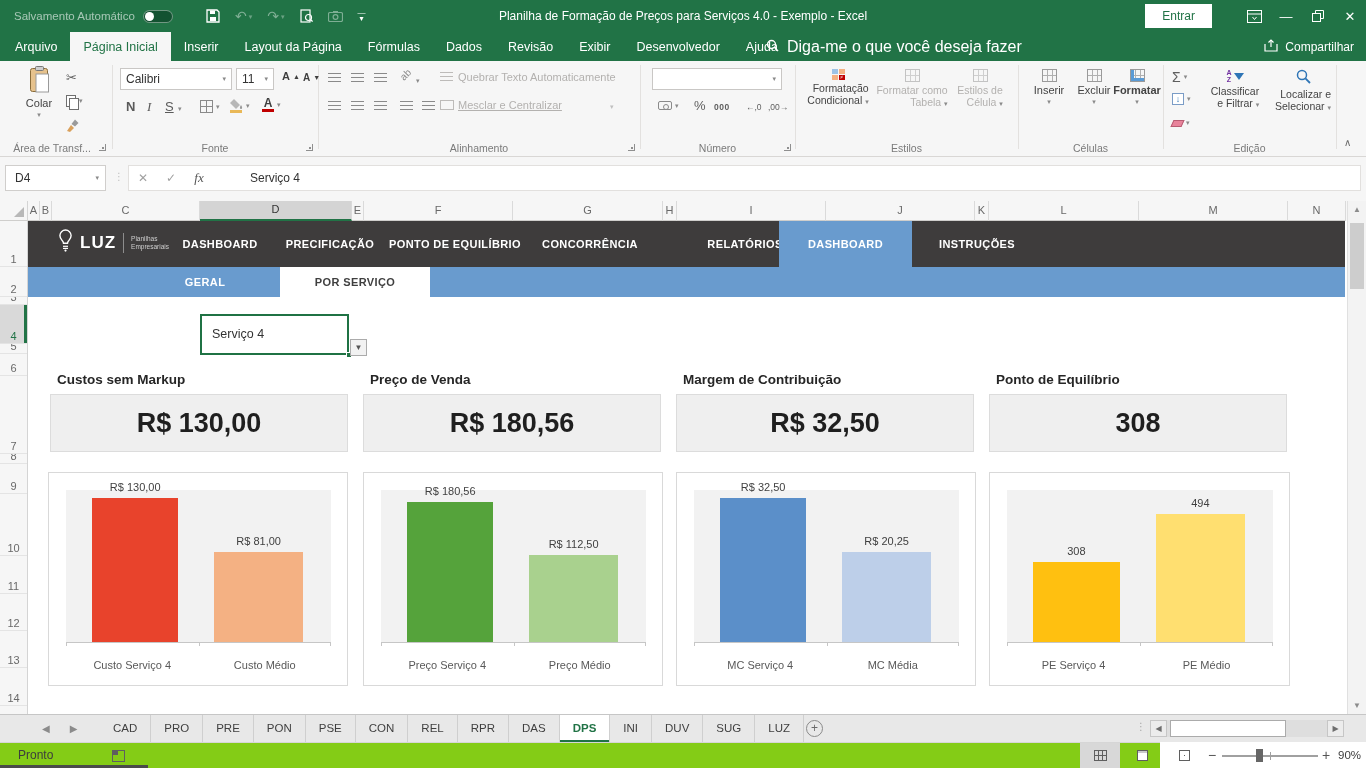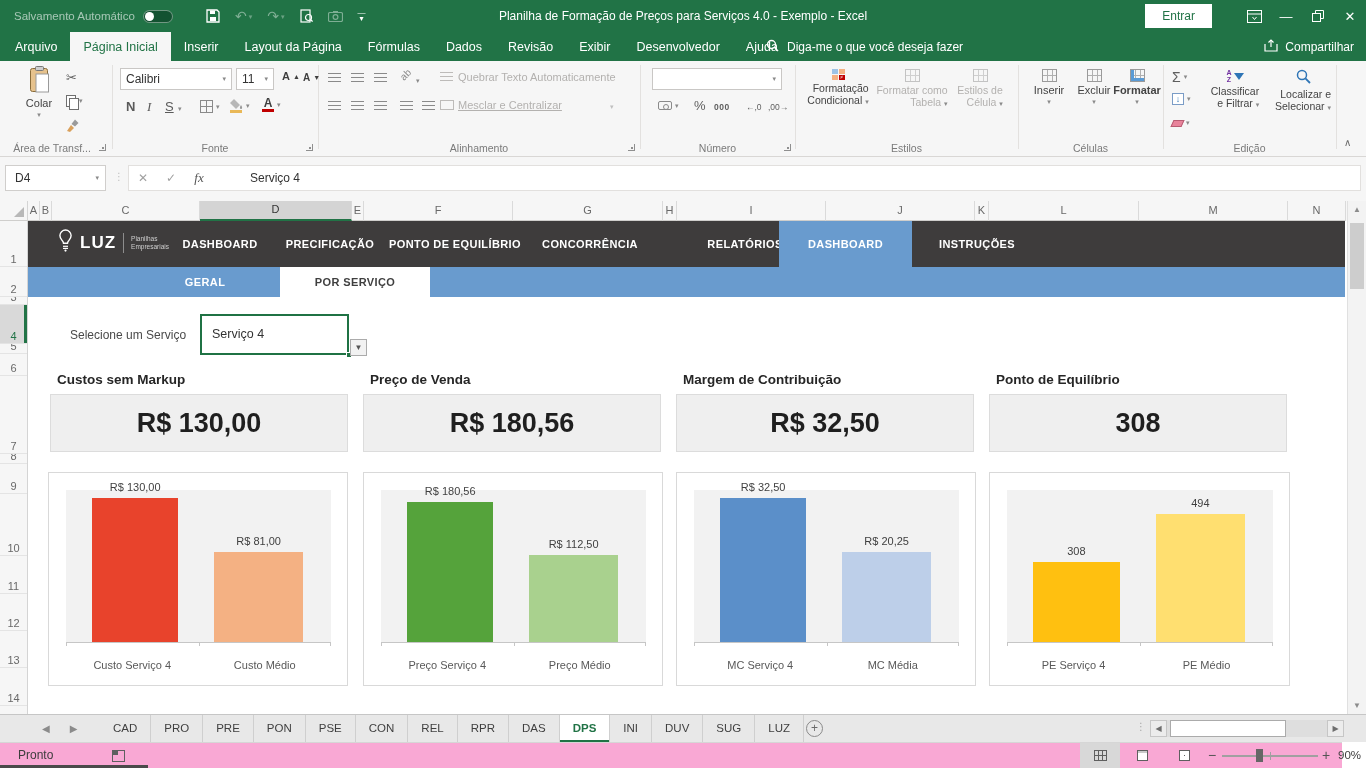--- a/index.html
+++ b/index.html
@@ -19,21 +19,21 @@
   .tb-title{position:absolute;left:50%;top:0;transform:translateX(-50%);height:32px;display:flex;align-items:center;font-size:12px;white-space:nowrap;}
   .tb-right{position:absolute;right:0;top:0;height:32px;display:flex;align-items:center;}
   .entrar{background:#fff;color:#217346;border:0;font-size:12px;padding:5px 17px;margin-right:26px;cursor:pointer;font-family:inherit;}
   .winbtn{width:32px;height:32px;display:flex;align-items:center;justify-content:center;color:#fff;font-size:13px;}
 
   
   #menubar{position:absolute;left:0;top:32px;width:1366px;height:29px;background:#217346;color:#fff;font-size:12.5px;}
   #menu-tabs{display:flex;height:29px;padding-left:2px;}
   .mtab{padding:0 13px;display:flex;align-items:center;white-space:nowrap;cursor:pointer;}
   .mtab.active{background:#f6f6f6;color:#217346;}
-  .tellme{position:absolute;left:766px;top:0;height:29px;display:flex;align-items:center;gap:8px;font-size:12px;}
+  .tellme{position:absolute;left:766px;top:0;height:29px;display:flex;align-items:center;gap:8px;font-size:16px;}
   .share{position:absolute;right:12px;top:0;height:29px;display:flex;align-items:center;gap:7px;font-size:12px;}
 
   
   #ribbon{position:absolute;left:0;top:61px;width:1366px;height:96px;background:#f6f6f6;border-bottom:1px solid #d9d7d5;font-size:11px;color:#444;}
   .gsep{position:absolute;top:4px;height:84px;width:1px;background:#e3e1df;}
   .glabel{position:absolute;bottom:2px;font-size:10.5px;color:#7a7a7a;text-align:center;white-space:nowrap;overflow:hidden;}
   .launcher{position:absolute;bottom:5px;width:7px;height:7px;border-right:1px solid #8f8f8f;border-bottom:1px solid #8f8f8f;}
   .launcher::after{content:"";position:absolute;right:1px;bottom:1px;width:2px;height:2px;background:#8f8f8f;}
   .rabs{position:absolute;display:flex;align-items:center;gap:3px;white-space:nowrap;}
   .colb{flex-direction:column;gap:2px;text-align:center;}
@@ -119,21 +119,21 @@
   #stabs{position:absolute;left:100px;top:0;height:27px;display:flex;}
   .stab{padding:0 13px;line-height:26px;font-size:11.5px;color:#3f3f3f;border-right:1px solid #cfcfcf;cursor:pointer;white-space:nowrap;}
   .stab.active{background:#fff;color:#217346;font-weight:bold;box-shadow:inset 0 -2px 0 #217346;}
   .addsheet{position:absolute;left:806px;top:5px;width:17px;height:17px;border:1px solid #8a8a8a;border-radius:50%;color:#6a6a6a;font-size:12px;line-height:14px;text-align:center;cursor:pointer;}
   .hdots{position:absolute;left:1136px;top:6px;color:#a9a9a9;font-size:10px;}
   .htrack{position:absolute;left:1150px;top:5px;width:194px;height:17px;background:#dedede;}
   .harrow{position:absolute;top:5px;width:17px;height:17px;background:#ececec;border:1px solid #c6c6c6;color:#6e6e6e;font-size:8px;display:flex;align-items:center;justify-content:center;}
   .hthumb{position:absolute;left:1170px;top:5px;width:116px;height:17px;background:#fff;border:1px solid #ababab;}
 
   
-  #statusbar{position:absolute;left:0;top:742px;width:1342px;height:26px;background:#f9a8d4;border-top:1px solid #d6d6d6;font-size:12px;color:#3d3d3d;}
+  #statusbar{position:absolute;left:0;top:742px;width:1160px;height:26px;background:#84cc16;border-top:1px solid #d6d6d6;font-size:12px;color:#3d3d3d;}
   .ready{position:absolute;left:18px;line-height:25px;}
   .macro{position:absolute;left:112px;top:7px;width:13px;height:12px;border:1px solid #5f5f5f;background:linear-gradient(to bottom,#5f5f5f 4px,transparent 4px) no-repeat 0 0/5px 4px;}
   .darkstrip{position:absolute;left:0;bottom:0;width:148px;height:3px;background:#4a4a4a;}
   .viewbtn{position:absolute;top:0;width:40px;height:25px;display:flex;align-items:center;justify-content:center;cursor:pointer;}
   .viewbtn.active{background:#d8d8d8;}
   .vgrid{width:13px;height:11px;border:1px solid #5f5f5f;background:
      linear-gradient(to bottom,transparent 4px,#5f5f5f 4px 5px,transparent 5px),
      linear-gradient(to right,transparent 3px,#5f5f5f 3px 4px,transparent 4px 7px,#5f5f5f 7px 8px,transparent 8px);}
   .vpage{width:11px;height:11px;border:1px solid #5f5f5f;background:#fff;box-shadow:inset 0 2px 0 #c9c9c9;}
   .vbreak{width:11px;height:11px;border:1px solid #5f5f5f;background:repeating-linear-gradient(to right,transparent 0 4px,#5f5f5f 4px 5px) center/100% 1px no-repeat,#fff;}
@@ -541,21 +541,20 @@
         <div class="nav-item" style="left:717px;">RELATÓRIOS</div>
         <div class="nav-item active" style="left:751px;width:133px;">DASHBOARD</div>
         <div class="nav-item" style="left:949px;">INSTRUÇÕES</div>
       </div>
 
     <div id="subnav">
       <div class="sub-item" style="left:117px;width:120px;">GERAL</div>
       <div class="sub-item active" style="left:252px;width:150px;">POR SERVIÇO</div>
     </div>
 
-    <div class="sel-label">Selecione um Serviço</div>
     <div class="sel-cell">
       <span>Serviço 4</span>
       <span class="fill-handle"></span>
     </div>
     <div class="dd-btn">▼</div>
 
     <div class="kpi-title" style="left:50px;">Custos sem Markup</div>
     <div class="kpi-title" style="left:363px;">Preço de Venda</div>
     <div class="kpi-title" style="left:676px;">Margem de Contribuição</div>
     <div class="kpi-title" style="left:989px;">Ponto de Equilíbrio</div>

